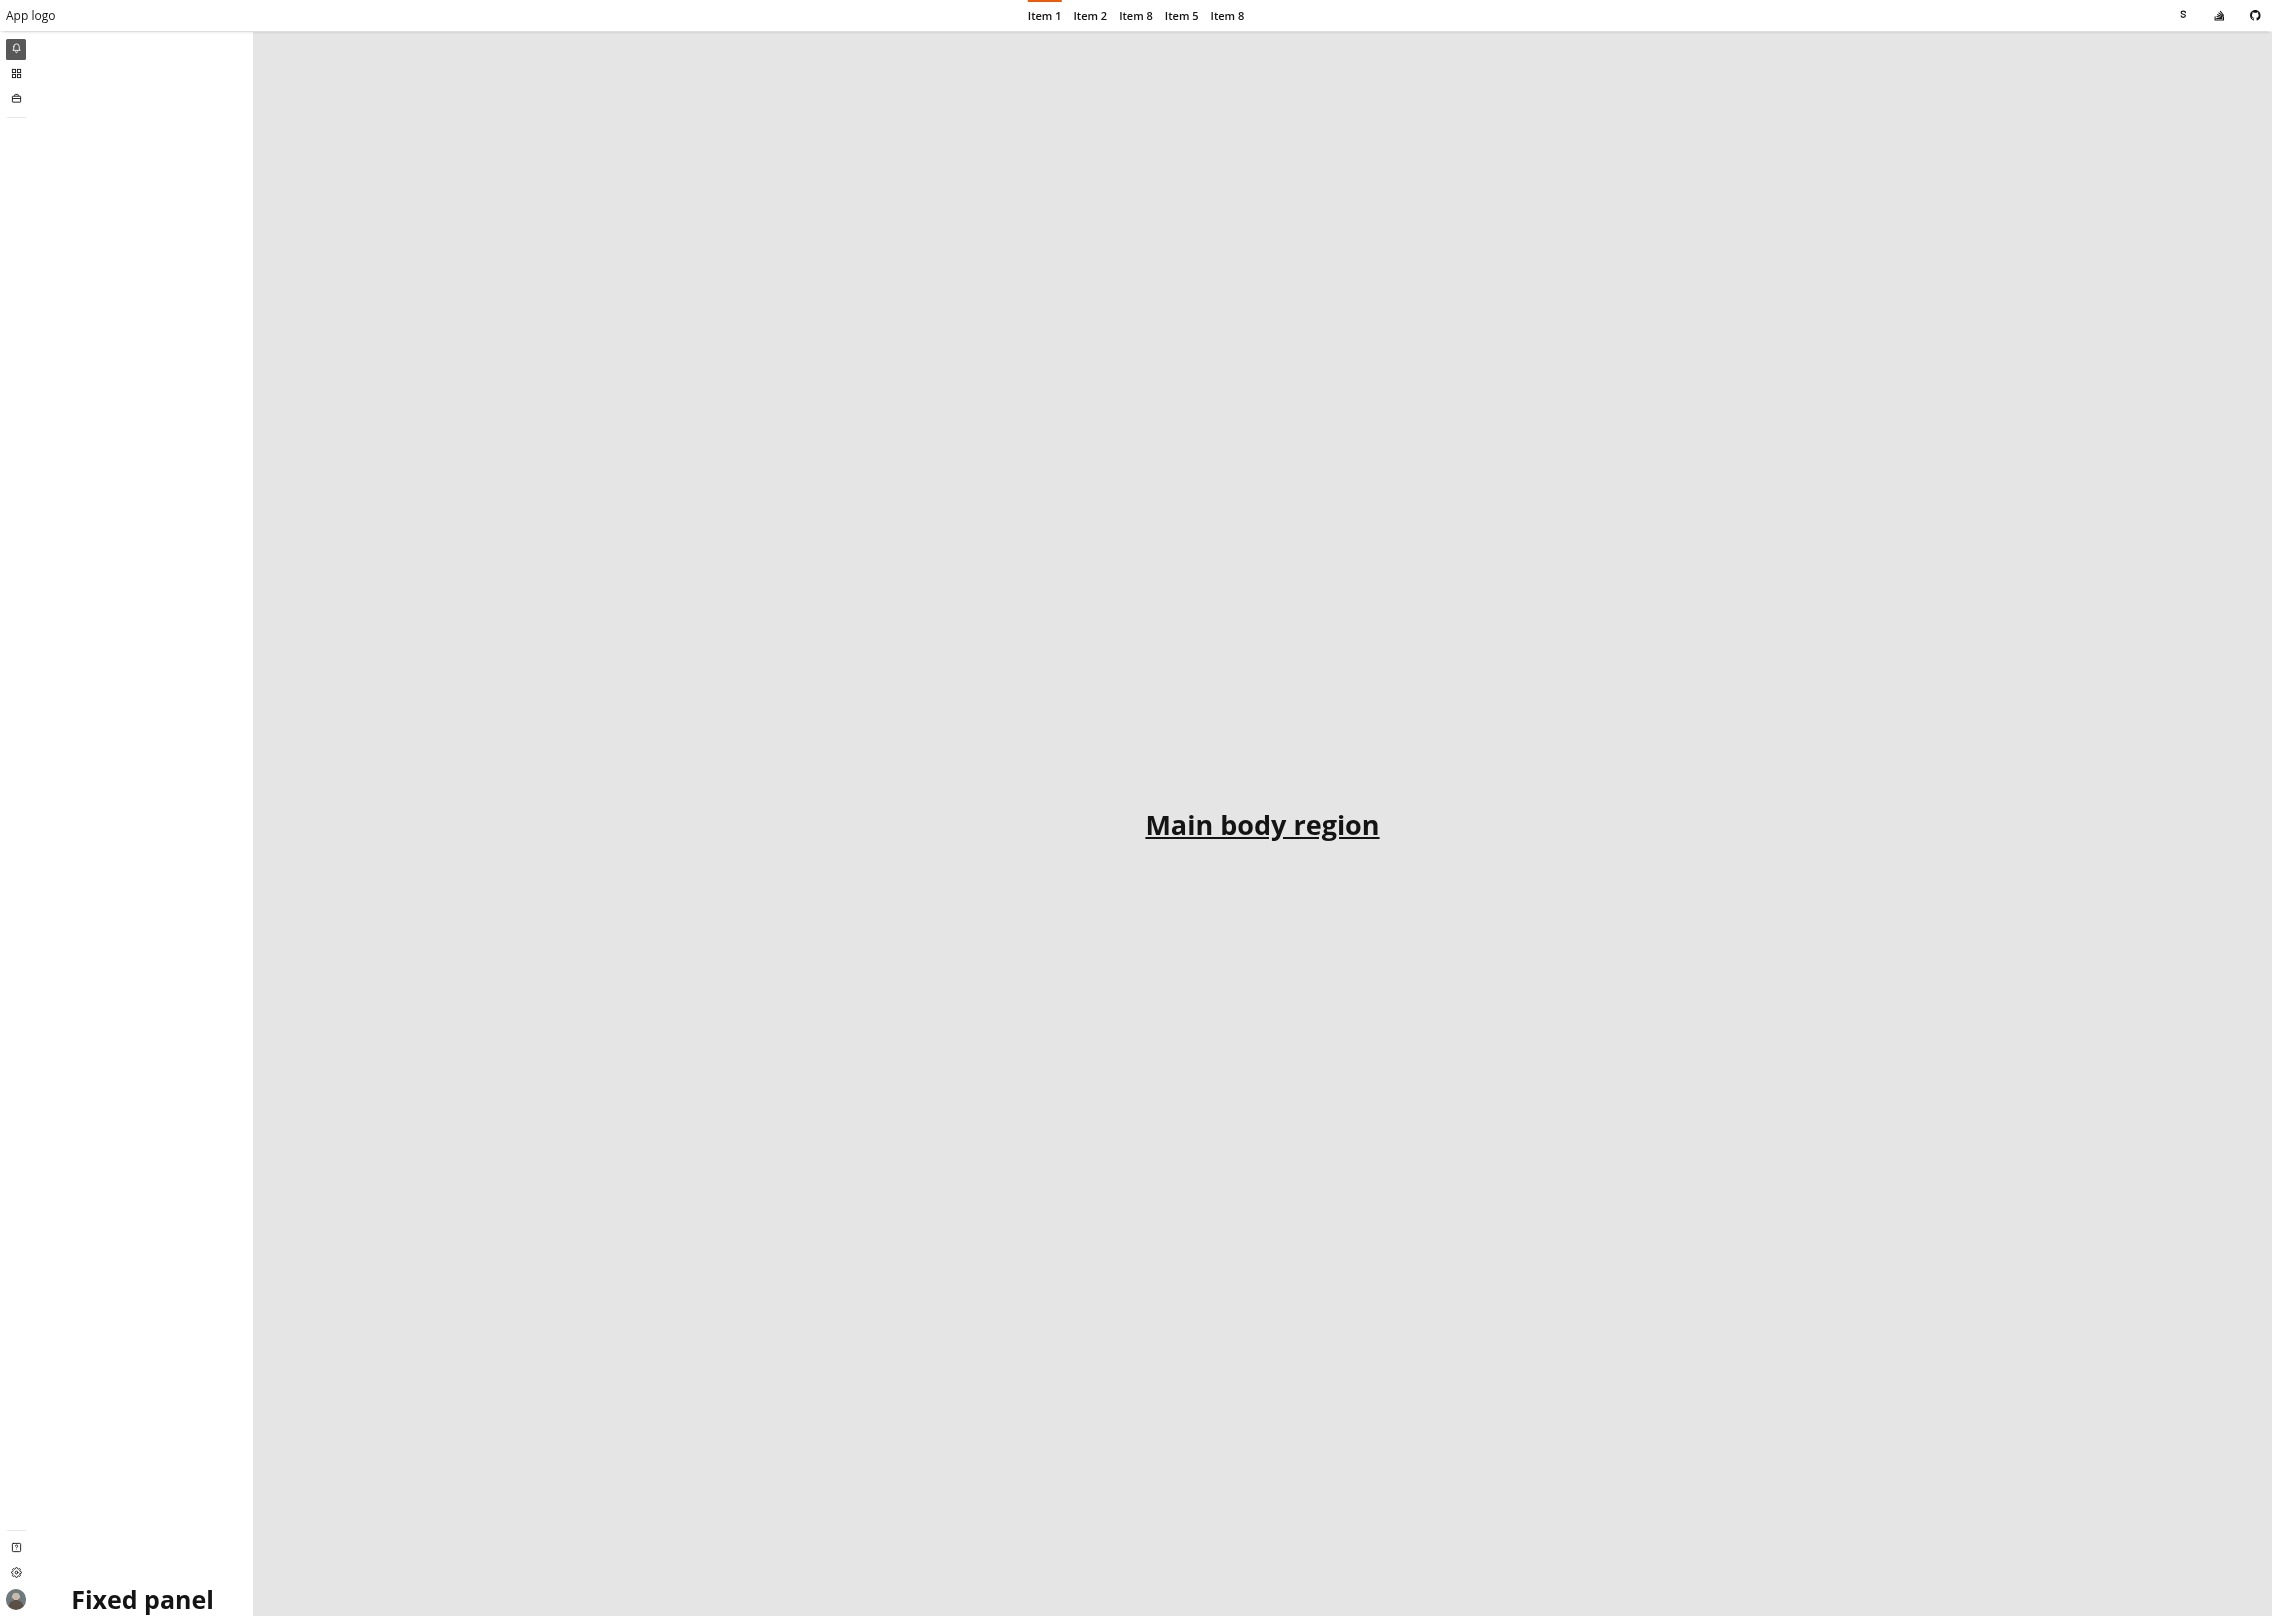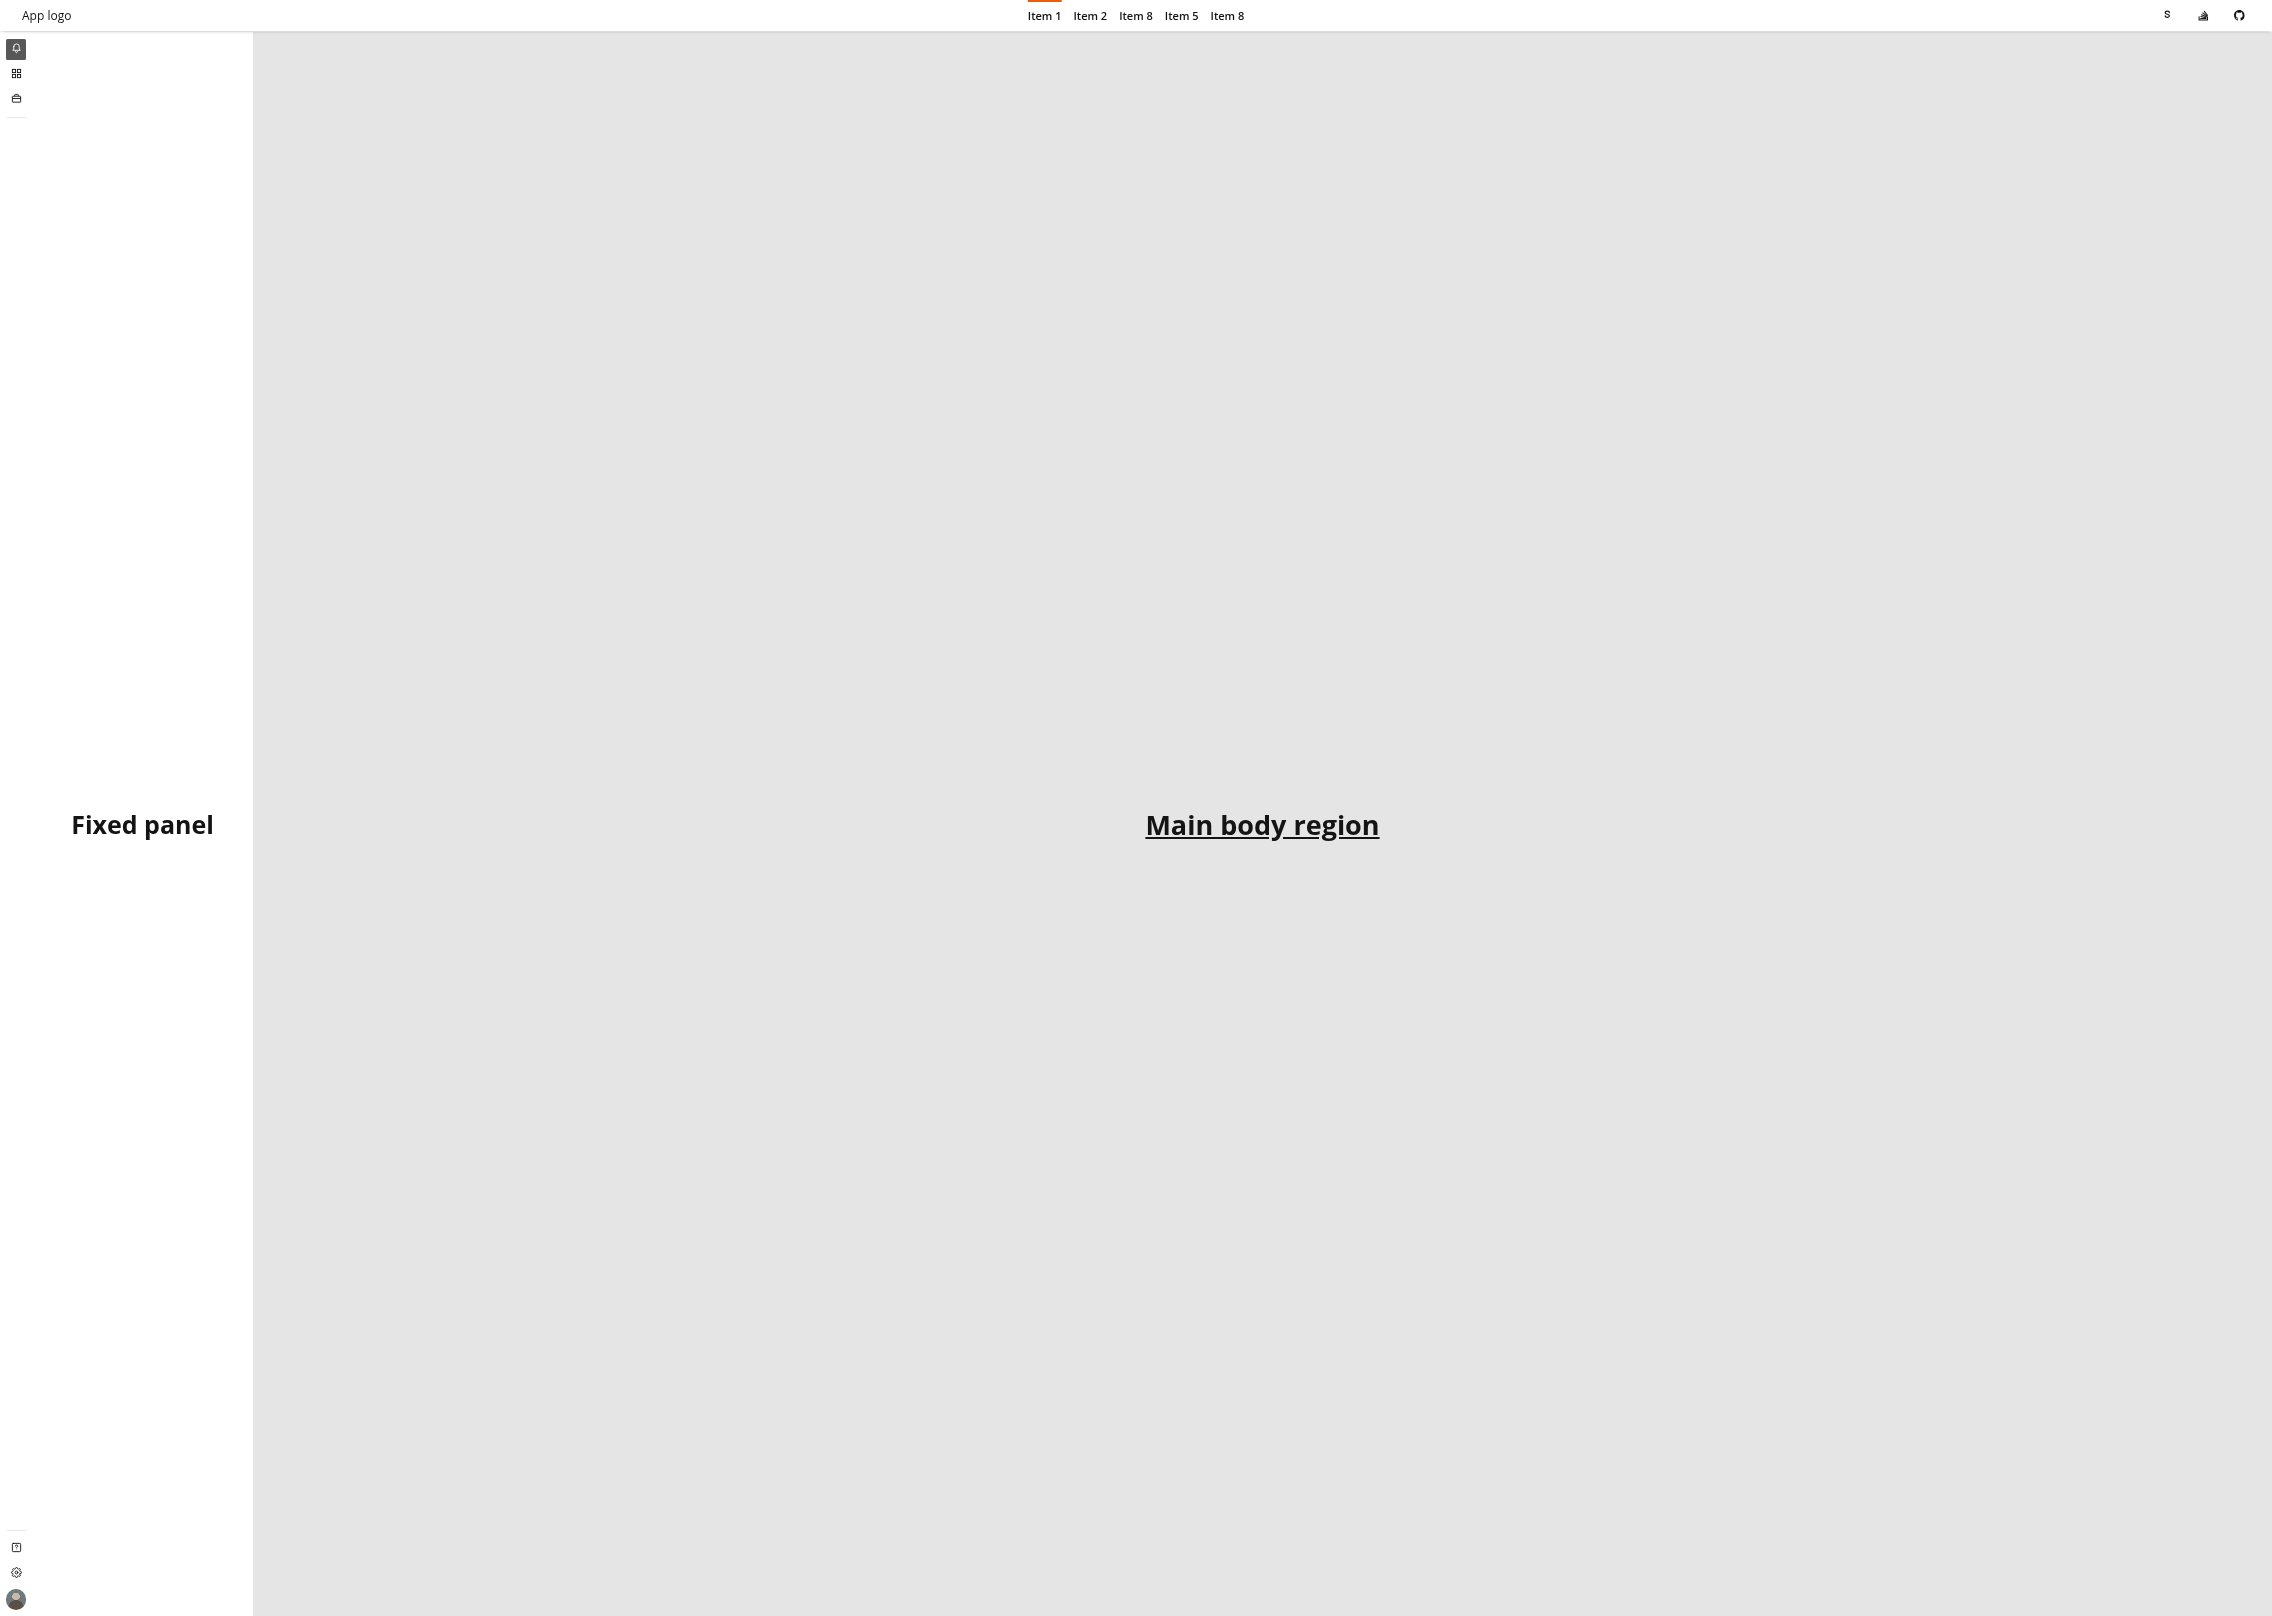--- a/index.html
+++ b/index.html
@@ -14,21 +14,21 @@
     }
 
     
     .header {
       position: relative;
       height: 32px;
       width: 100%;
       display: flex;
       align-items: center;
       border-bottom: 0.8px solid rgba(0,0,0,0.03);
-      padding: 0 22px;
+      padding: 0 6px;
       background: #fff;
     }
     .header::after {
       content: "";
       position: absolute;
       inset: 0;
       pointer-events: none;
       box-shadow: 0 4px 3.2px -3.2px rgba(0,0,0,0.12), 0 1.6px 1.6px 0 rgba(0,0,0,0.03);
     }
     .logo { font-weight: 400; font-size: 12px; color:#141414; }
@@ -130,21 +130,21 @@
       background-blend-mode: normal;
       box-shadow: inset 0 0 0 0.8px rgba(0,0,0,0.05);
     }
 
     
     .fixed-panel {
       width: 221px;
       flex: 0 0 221px;
       background: #fff;
       display: flex;
-      align-items: center;
+      align-items: flex-end;
       justify-content: center;
     }
     .fixed-panel h2 {
       font-weight: 700;
       font-size: 25px;
       color:#141414;
     }
 
     
     .main-region {

